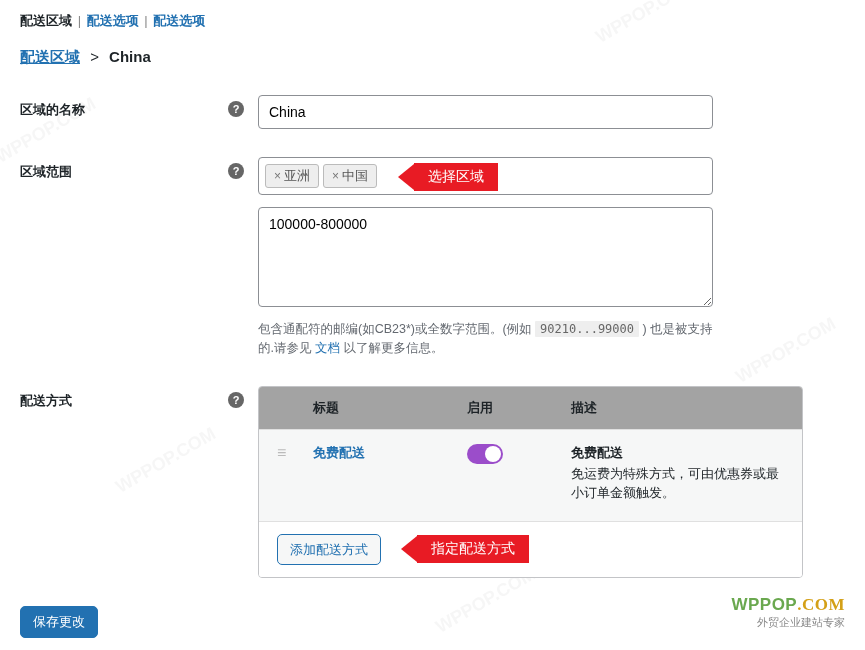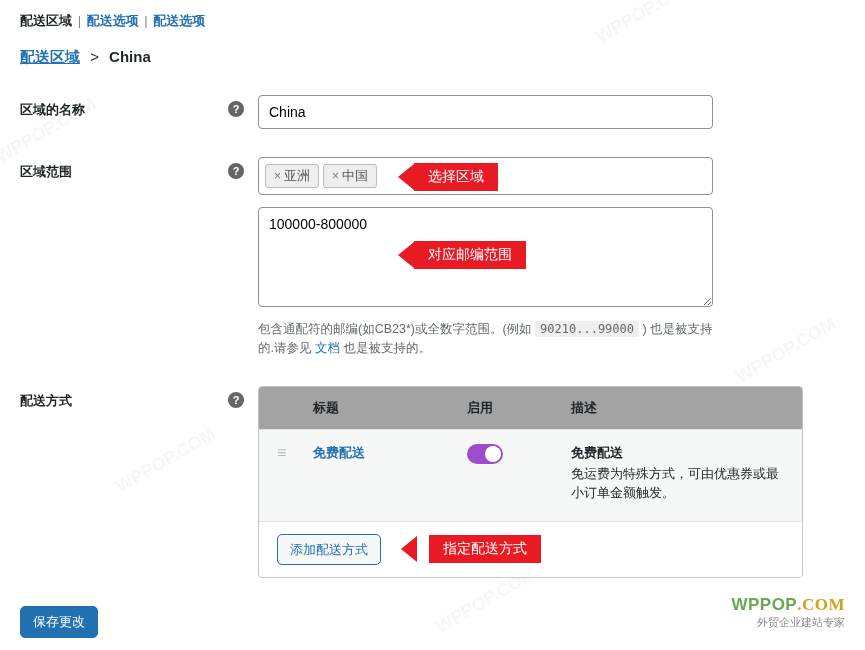--- a/index.html
+++ b/index.html
@@ -165,26 +165,22 @@
       <span class="tag">
           <span class="x">×</span>
           <span>中国</span>
         </span>
     </div>
     <div class="callout" style="top:6px; left:140px;">
       <div class="callout-arrow-left"></div>
       <div class="callout-body">选择区域</div>
     </div>
     <textarea class="textarea" style="">100000-800000</textarea>
-    <div class="callout" style="top:84px; left:140px;">
-      <div class="callout-arrow-left"></div>
-      <div class="callout-body">对应邮编范围</div>
-    </div>
     <div class="hint">
-      <span>包含通配符的邮编(如CB23*)或全数字范围。(例如 </span><code>90210...99000</code><span> ) 也是被支持的.请参见 </span><a href="#">文档</a><span> 也是被支持的。</span>
+      <span>包含通配符的邮编(如CB23*)或全数字范围。(例如 </span><code>90210...99000</code><span> ) 也是被支持的.请参见 </span><a href="#">文档</a><span> 以了解更多信息。</span>
     </div>
   </div>
 </div>
 
 
 <div class="form-row">
   <div class="form-label-col">
     <span class="form-label">配送方式</span>
     <span class="help-icon">?</span>
   </div>
@@ -202,21 +198,21 @@
         <div class="col-enable">
             <div class="toggle"></div>
           </div>
         <div class="col-desc">
           <div class="desc-title">免费配送</div>
           <div class="desc-text">免运费为特殊方式，可由优惠券或最小订单金额触发。</div>
         </div>
       </div>
       <div class="mt-footer">
         <button class="btn btn-secondary">添加配送方式</button>
-        <div class="callout" style="position:relative;top:0;left:20px;gap:12px;">
+        <div class="callout" style="position:relative;top:0;left:20px;">
           <div class="callout-arrow-left"></div>
           <div class="callout-body">指定配送方式</div>
         </div>
       </div>
     </div>
   </div>
 </div>
 
 
 <button class="btn btn-primary">保存更改</button>

